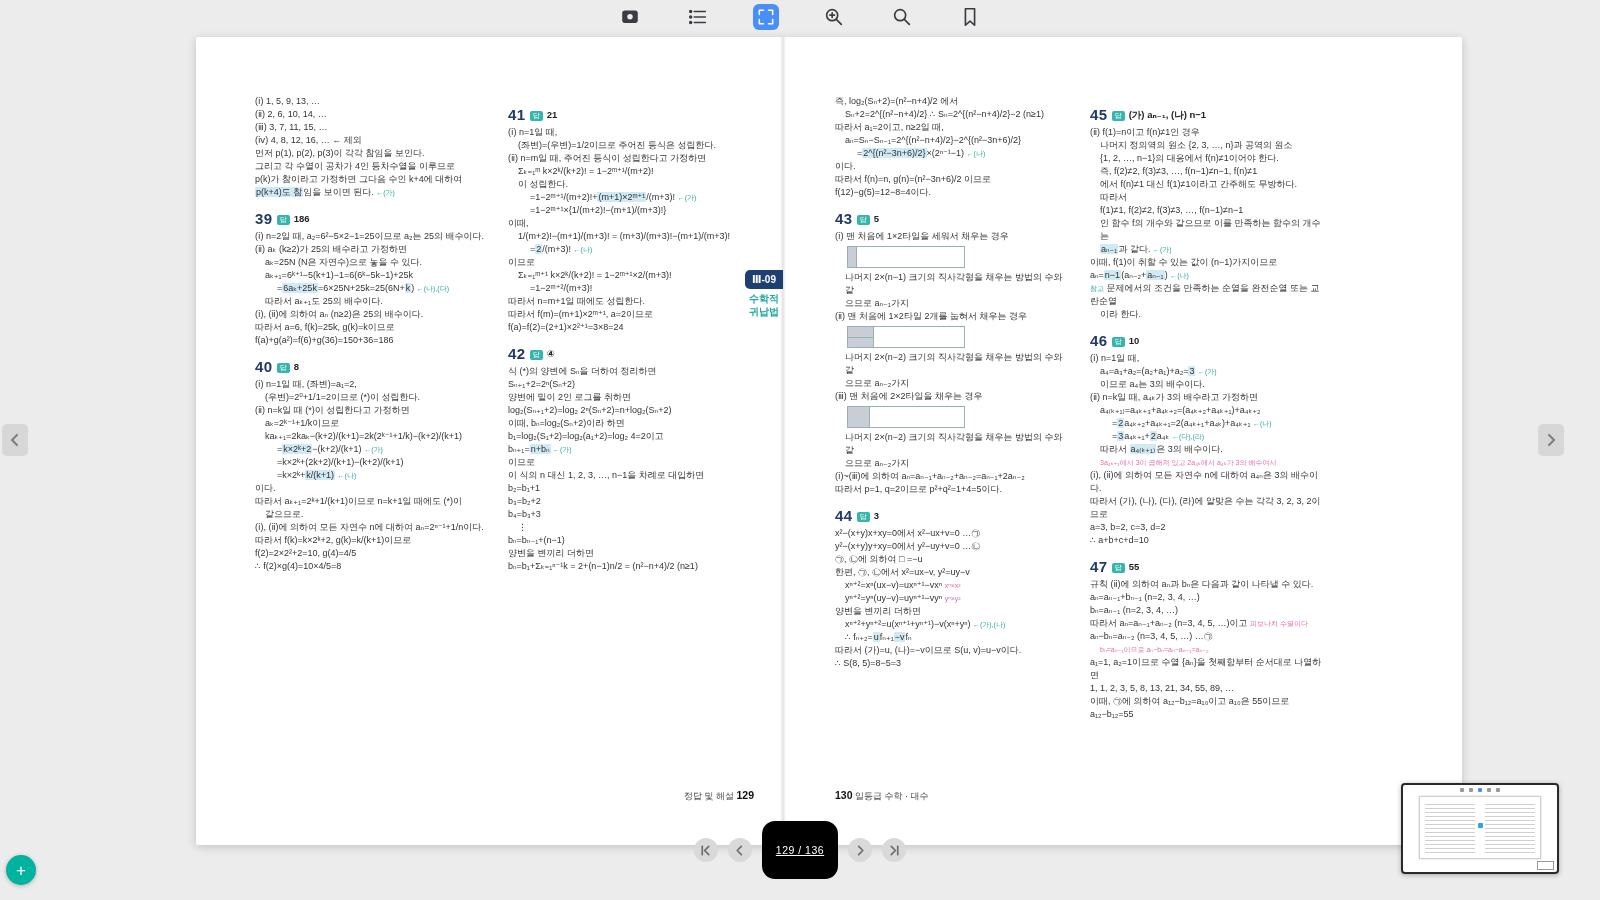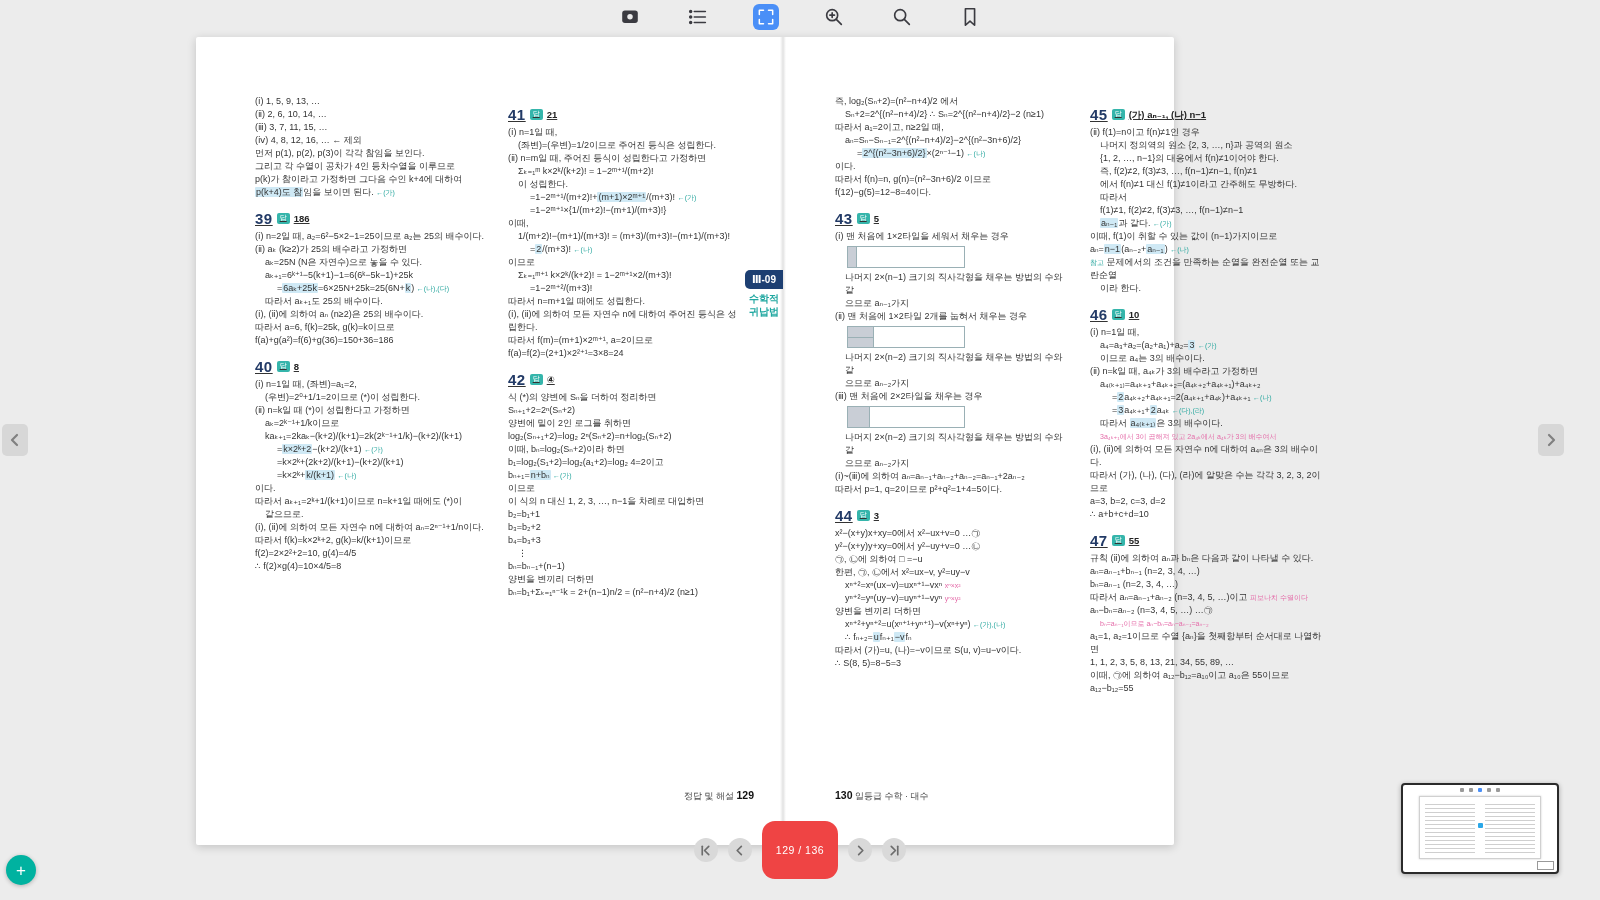--- a/index.html
+++ b/index.html
@@ -8,39 +8,39 @@
   .stage { position:absolute; inset:0; width:1600px; height:900px; background:#ececec; }
 
   
   .toolbar { position:absolute; top:3px; left:0; right:0; height:28px; display:flex; justify-content:center; align-items:center; gap:42px; }
   .tool-btn { width:26px; height:26px; display:flex; align-items:center; justify-content:center; background:transparent; border:none; border-radius:6px; cursor:pointer; }
   .tool-btn svg { stroke:#3b3b41; fill:none; stroke-width:1.8; stroke-linecap:round; stroke-linejoin:round; }
   .tool-btn.active { background:#4a8ff7; }
   .tool-btn.active svg { stroke:#fff; }
 
   
-  .spread { position:absolute; left:196px; top:37px; width:978px; height:808px; background:#fff; border-radius:2px; box-shadow:0 2px 10px rgba(0,0,0,.18); }
+  .spread { position:absolute; left:196px; top:37px; width:1266px; height:808px; background:#fff; border-radius:2px; box-shadow:0 2px 10px rgba(0,0,0,.18); }
   .page { position:absolute; top:0; width:587px; height:808px; }
   .page-left { left:0; }
   .page-right { left:587px; }
   .spine { position:absolute; left:584px; top:0; bottom:0; width:6px;
     background:linear-gradient(to right,rgba(0,0,0,0),rgba(0,0,0,.10) 45%,rgba(0,0,0,.16) 50%,rgba(0,0,0,.10) 55%,rgba(0,0,0,0)); }
 
   .cols { display:flex; gap:18px; padding:58px 0 0 59px; }
   .page-right .cols { padding-left:52px; gap:20px; }
   .col { width:235px; font-size:9px; line-height:13px; color:#333; }
 
   .ln { min-height:13px; }
   .ln.i1 { padding-left:10px; }
   .ln.i2 { padding-left:22px; }
   .hl { background:#cfe9f5; padding:0 1px; border-radius:1px; }
   .tn { color:#2aa79f; font-size:7px; }
   .pn { color:#e46ba8; font-size:7px; }
 
-  .phead { display:flex; align-items:center; gap:4px; margin:13px 0 5px;text-decoration:underline; }
+  .phead { display:flex; align-items:flex-end; gap:4px; margin:13px 0 5px; }
   .pnum { font-size:15px; font-weight:bold; color:#223a66; letter-spacing:.5px; }
   .abadge { font-size:7px; color:#fff; background:#35b5ab; border-radius:2px; padding:1px 3px; line-height:1.2; }
   .aval { font-size:9.5px; font-weight:bold; color:#222; }
 
   .diag { width:118px; height:22px; border:1px solid #9ab0b5; background:#fff; margin:3px 0 3px 12px; position:relative; }
   .diag .dfill { position:absolute; left:0; top:0; height:100%; background:#c9ced6; border-right:1px solid #9ab0b5; }
   .diag1 .dfill { width:9px; }
   .diag2 .dfill { width:26px; }
   .diag2 .dfill::after { content:''; position:absolute; left:0; top:50%; width:100%; height:1px; background:#9ab0b5; }
   .diag3 .dfill { width:22px; }
@@ -57,21 +57,21 @@
   
   .edge { position:absolute; top:424px; width:26px; height:32px; background:#d7d7d7; border:none; border-radius:5px; display:flex; align-items:center; justify-content:center; cursor:pointer; }
   .edge svg { stroke:#808080; fill:none; stroke-width:2.2; stroke-linecap:round; stroke-linejoin:round; }
   .edge-left { left:2px; }
   .edge-right { right:36px; }
 
   
   .pager { position:absolute; left:0; right:0; bottom:21px; display:flex; justify-content:center; align-items:center; gap:10px; }
   .pg-btn { width:24px; height:24px; border-radius:50%; background:#d9d9d9; border:none; display:flex; align-items:center; justify-content:center; cursor:pointer; }
   .pg-btn svg { stroke:#6d6d6d; fill:none; stroke-width:1.8; stroke-linecap:round; stroke-linejoin:round; }
-  .pill { background:#ef4444; color:#fff; font-size:10.5px; padding:23px 14px; border-radius:13px; letter-spacing:.5px; }
+  .pill { background:#000000; color:#fff; font-size:10.5px; padding:23px 14px; border-radius:13px; letter-spacing:.5px;text-decoration:underline; }
 
   
   .fab { position:absolute; left:6px; bottom:15px; width:30px; height:30px; border:none; border-radius:50%; background:#00b2a0; color:#fff; font-size:17px; line-height:1; display:flex; align-items:center; justify-content:center; cursor:pointer; box-shadow:0 1px 4px rgba(0,0,0,.25); }
 
   
   .minimap { position:absolute; left:1401px; top:783px; width:158px; height:91px; background:#fff; border:2px solid #2a2a2a; border-radius:4px; box-shadow:0 1px 5px rgba(0,0,0,.3); cursor:pointer; }
   .mini-toolbar { position:absolute; top:3px; left:0; right:0; display:flex; justify-content:center; gap:5px; }
   .mini-dot { width:4px; height:4px; border-radius:1px; background:#9a9a9a; }
   .mini-dot.blue { background:#4a8ff7; }
   .mini-spread { position:absolute; left:16px; top:11px; right:16px; bottom:13px; background:#fff; border:1px solid #d0d0d0; display:flex; box-shadow:0 0 2px rgba(0,0,0,.2); }
@@ -201,21 +201,20 @@
             <div class="ln i1">이 성립한다.</div>
             <div class="ln i2">=1−2ᵐ⁺¹/(m+2)!+<span class="hl">(m+1)×2ᵐ⁺¹</span>/(m+3)! <span class="tn">←(가)</span></div>
             <div class="ln i2">=1−2ᵐ⁺¹×{1/(m+2)!−(m+1)/(m+3)!}</div>
             <div class="ln i0">이때,</div>
             <div class="ln i1">1/(m+2)!−(m+1)/(m+3)! = (m+3)/(m+3)!−(m+1)/(m+3)!</div>
             <div class="ln i2">=<span class="hl">2</span>/(m+3)! <span class="tn">←(나)</span></div>
             <div class="ln i0">이므로</div>
             <div class="ln i1">Σₖ₌₁ᵐ⁺¹ k×2ᵏ/(k+2)! = 1−2ᵐ⁺¹×2/(m+3)!</div>
             <div class="ln i2">=1−2ᵐ⁺²/(m+3)!</div>
             <div class="ln i0">따라서 n=m+1일 때에도 성립한다.</div>
-            <div class="ln i0">(ⅰ), (ⅱ)에 의하여 모든 자연수 n에 대하여 주어진 등식은 성립한다.</div>
             <div class="ln i0">따라서 f(m)=(m+1)×2ᵐ⁺¹, a=2이므로</div>
             <div class="ln i0">f(a)=f(2)=(2+1)×2²⁺¹=3×8=24</div>
             <div class="phead">
               <span class="pnum">42</span>
               <span class="abadge">답</span>
               <span class="aval">④</span>
             </div>
             <div class="ln i0">식 (*)의 양변에 Sₙ을 더하여 정리하면</div>
             <div class="ln i0">Sₙ₊₁+2=2ⁿ(Sₙ+2)</div>
             <div class="ln i0">양변에 밑이 2인 로그를 취하면</div>
@@ -296,20 +295,21 @@
               <span class="abadge">답</span>
               <span class="aval">(가) aₙ₋₁, (나) n−1</span>
             </div>
             <div class="ln i0">(ⅱ) f(1)=n이고 f(n)≠1인 경우</div>
             <div class="ln i1">나머지 정의역의 원소 {2, 3, …, n}과 공역의 원소</div>
             <div class="ln i1">{1, 2, …, n−1}의 대응에서 f(n)≠1이어야 한다.</div>
             <div class="ln i1">즉, f(2)≠2, f(3)≠3, …, f(n−1)≠n−1, f(n)≠1</div>
             <div class="ln i1">에서 f(n)≠1 대신 f(1)≠1이라고 간주해도 무방하다.</div>
             <div class="ln i1">따라서</div>
             <div class="ln i1">f(1)≠1, f(2)≠2, f(3)≠3, …, f(n−1)≠n−1</div>
+            <div class="ln i1">인 함수 f의 개수와 같으므로 이를 만족하는 함수의 개수는</div>
             <div class="ln i1"><span class="hl">aₙ₋₁</span>과 같다. <span class="tn">←(가)</span></div>
             <div class="ln i0">이때, f(1)이 취할 수 있는 값이 (n−1)가지이므로</div>
             <div class="ln i0">aₙ=<span class="hl">n−1</span>(aₙ₋₂+<span class="hl">aₙ₋₁</span>) <span class="tn">←(나)</span></div>
             <div class="ln i0"><span class="tn">참고</span> 문제에서의 조건을 만족하는 순열을 완전순열 또는 교란순열</div>
             <div class="ln i1">이라 한다.</div>
             <div class="phead">
               <span class="pnum">46</span>
               <span class="abadge">답</span>
               <span class="aval">10</span>
             </div>

